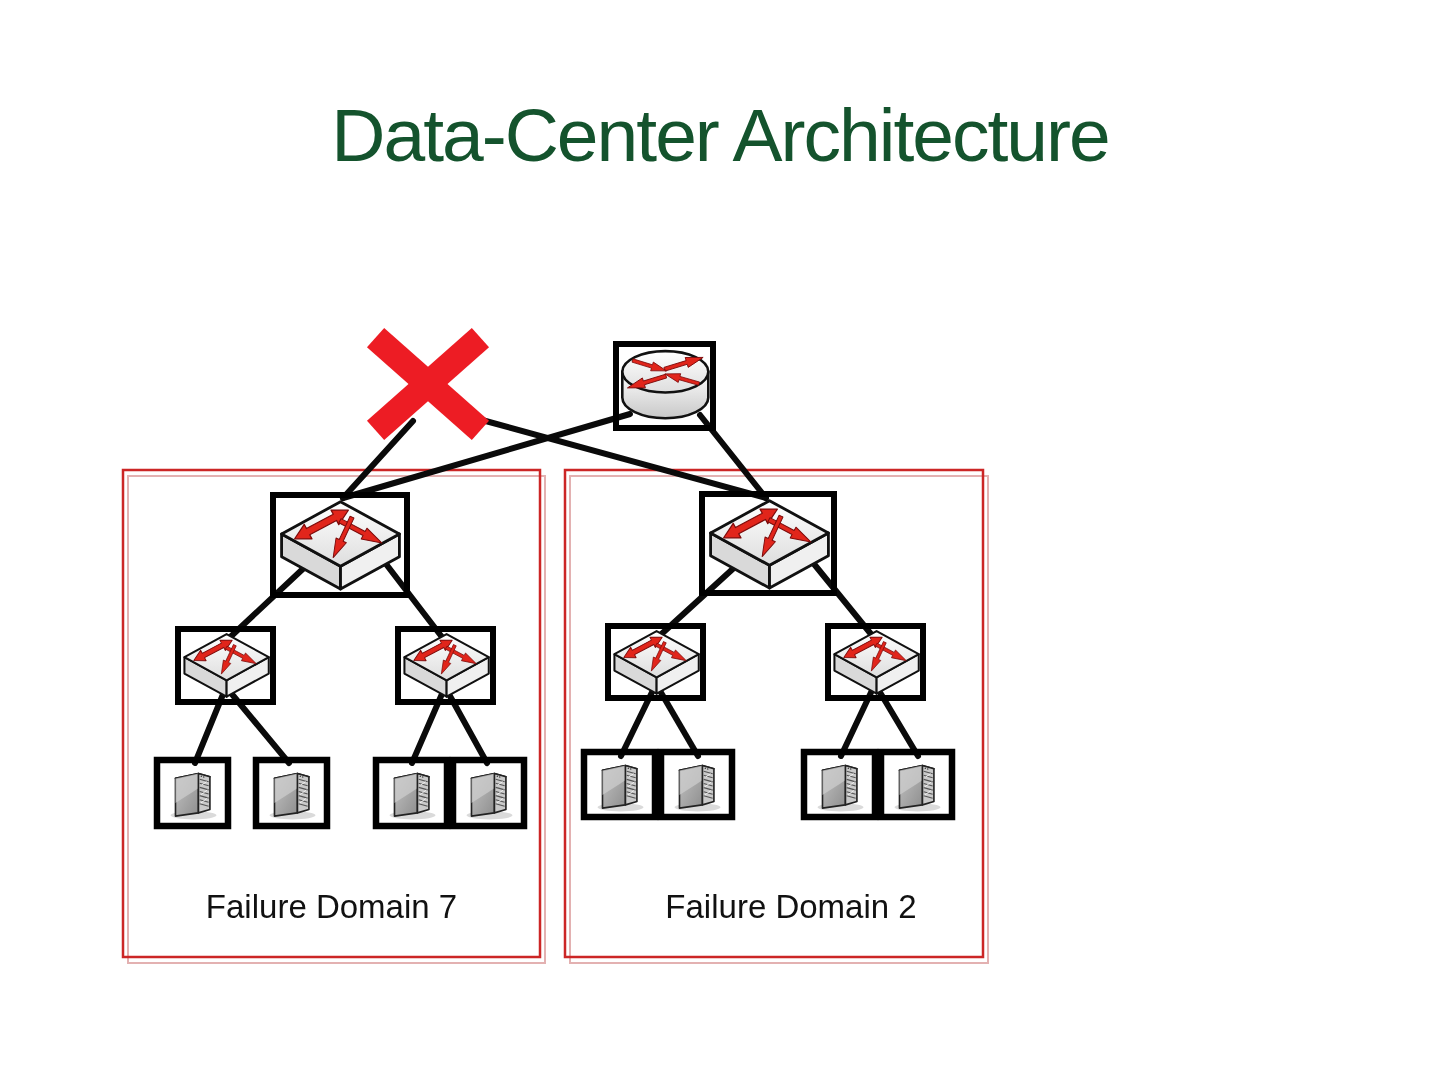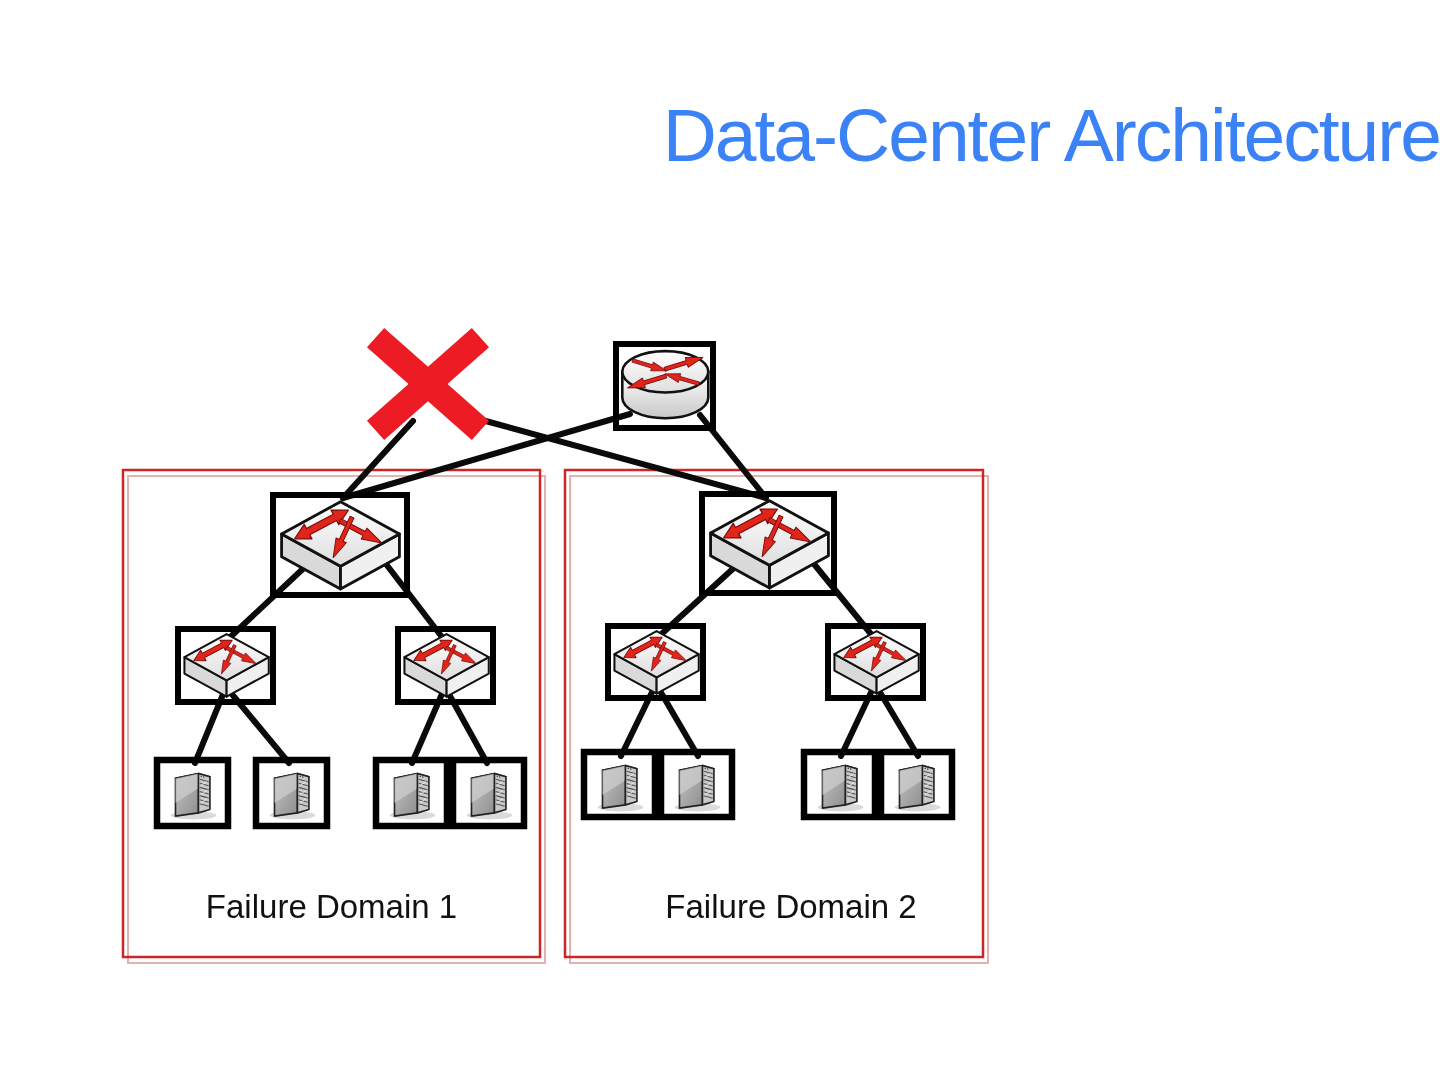--- a/index.html
+++ b/index.html
@@ -13,24 +13,24 @@
     width: 1440px;
     height: 1080px;
     background: #ffffff;
     overflow: hidden;
   }
   .slide-title {
     position: absolute;
     top: 92px;
     left: 0;
     width: 1440px;
-    text-align: right;
+    text-align: center;
     font-size: 75px;
     letter-spacing: -2px;
-    color: #3b82f6;
+    color: #14532d;
     white-space: nowrap;
   }
   .diagram-svg {
     position: absolute;
     left: 0;
     top: 0;
   }
   .domain-label {
     position: absolute;
     text-align: center;
@@ -227,16 +227,16 @@
     <g transform="translate(888,754) scale(0.82)">
       <use href="#server" width="70" height="72"></use>
     </g>
 
     <g transform="translate(428,384)">
       <rect x="-70" y="-13" width="140" height="26" fill="#ed1c24" transform="rotate(41.5)"></rect>
       <rect x="-70" y="-13" width="140" height="26" fill="#ed1c24" transform="rotate(-41.5)"></rect>
     </g>
   </svg>
 
-  <div class="domain-label d1">Failure Domain 1</div>
+  <div class="domain-label d1">Failure Domain 7</div>
   <div class="domain-label d2">Failure Domain 2</div>
 
 </div>
 
 </body></html>

